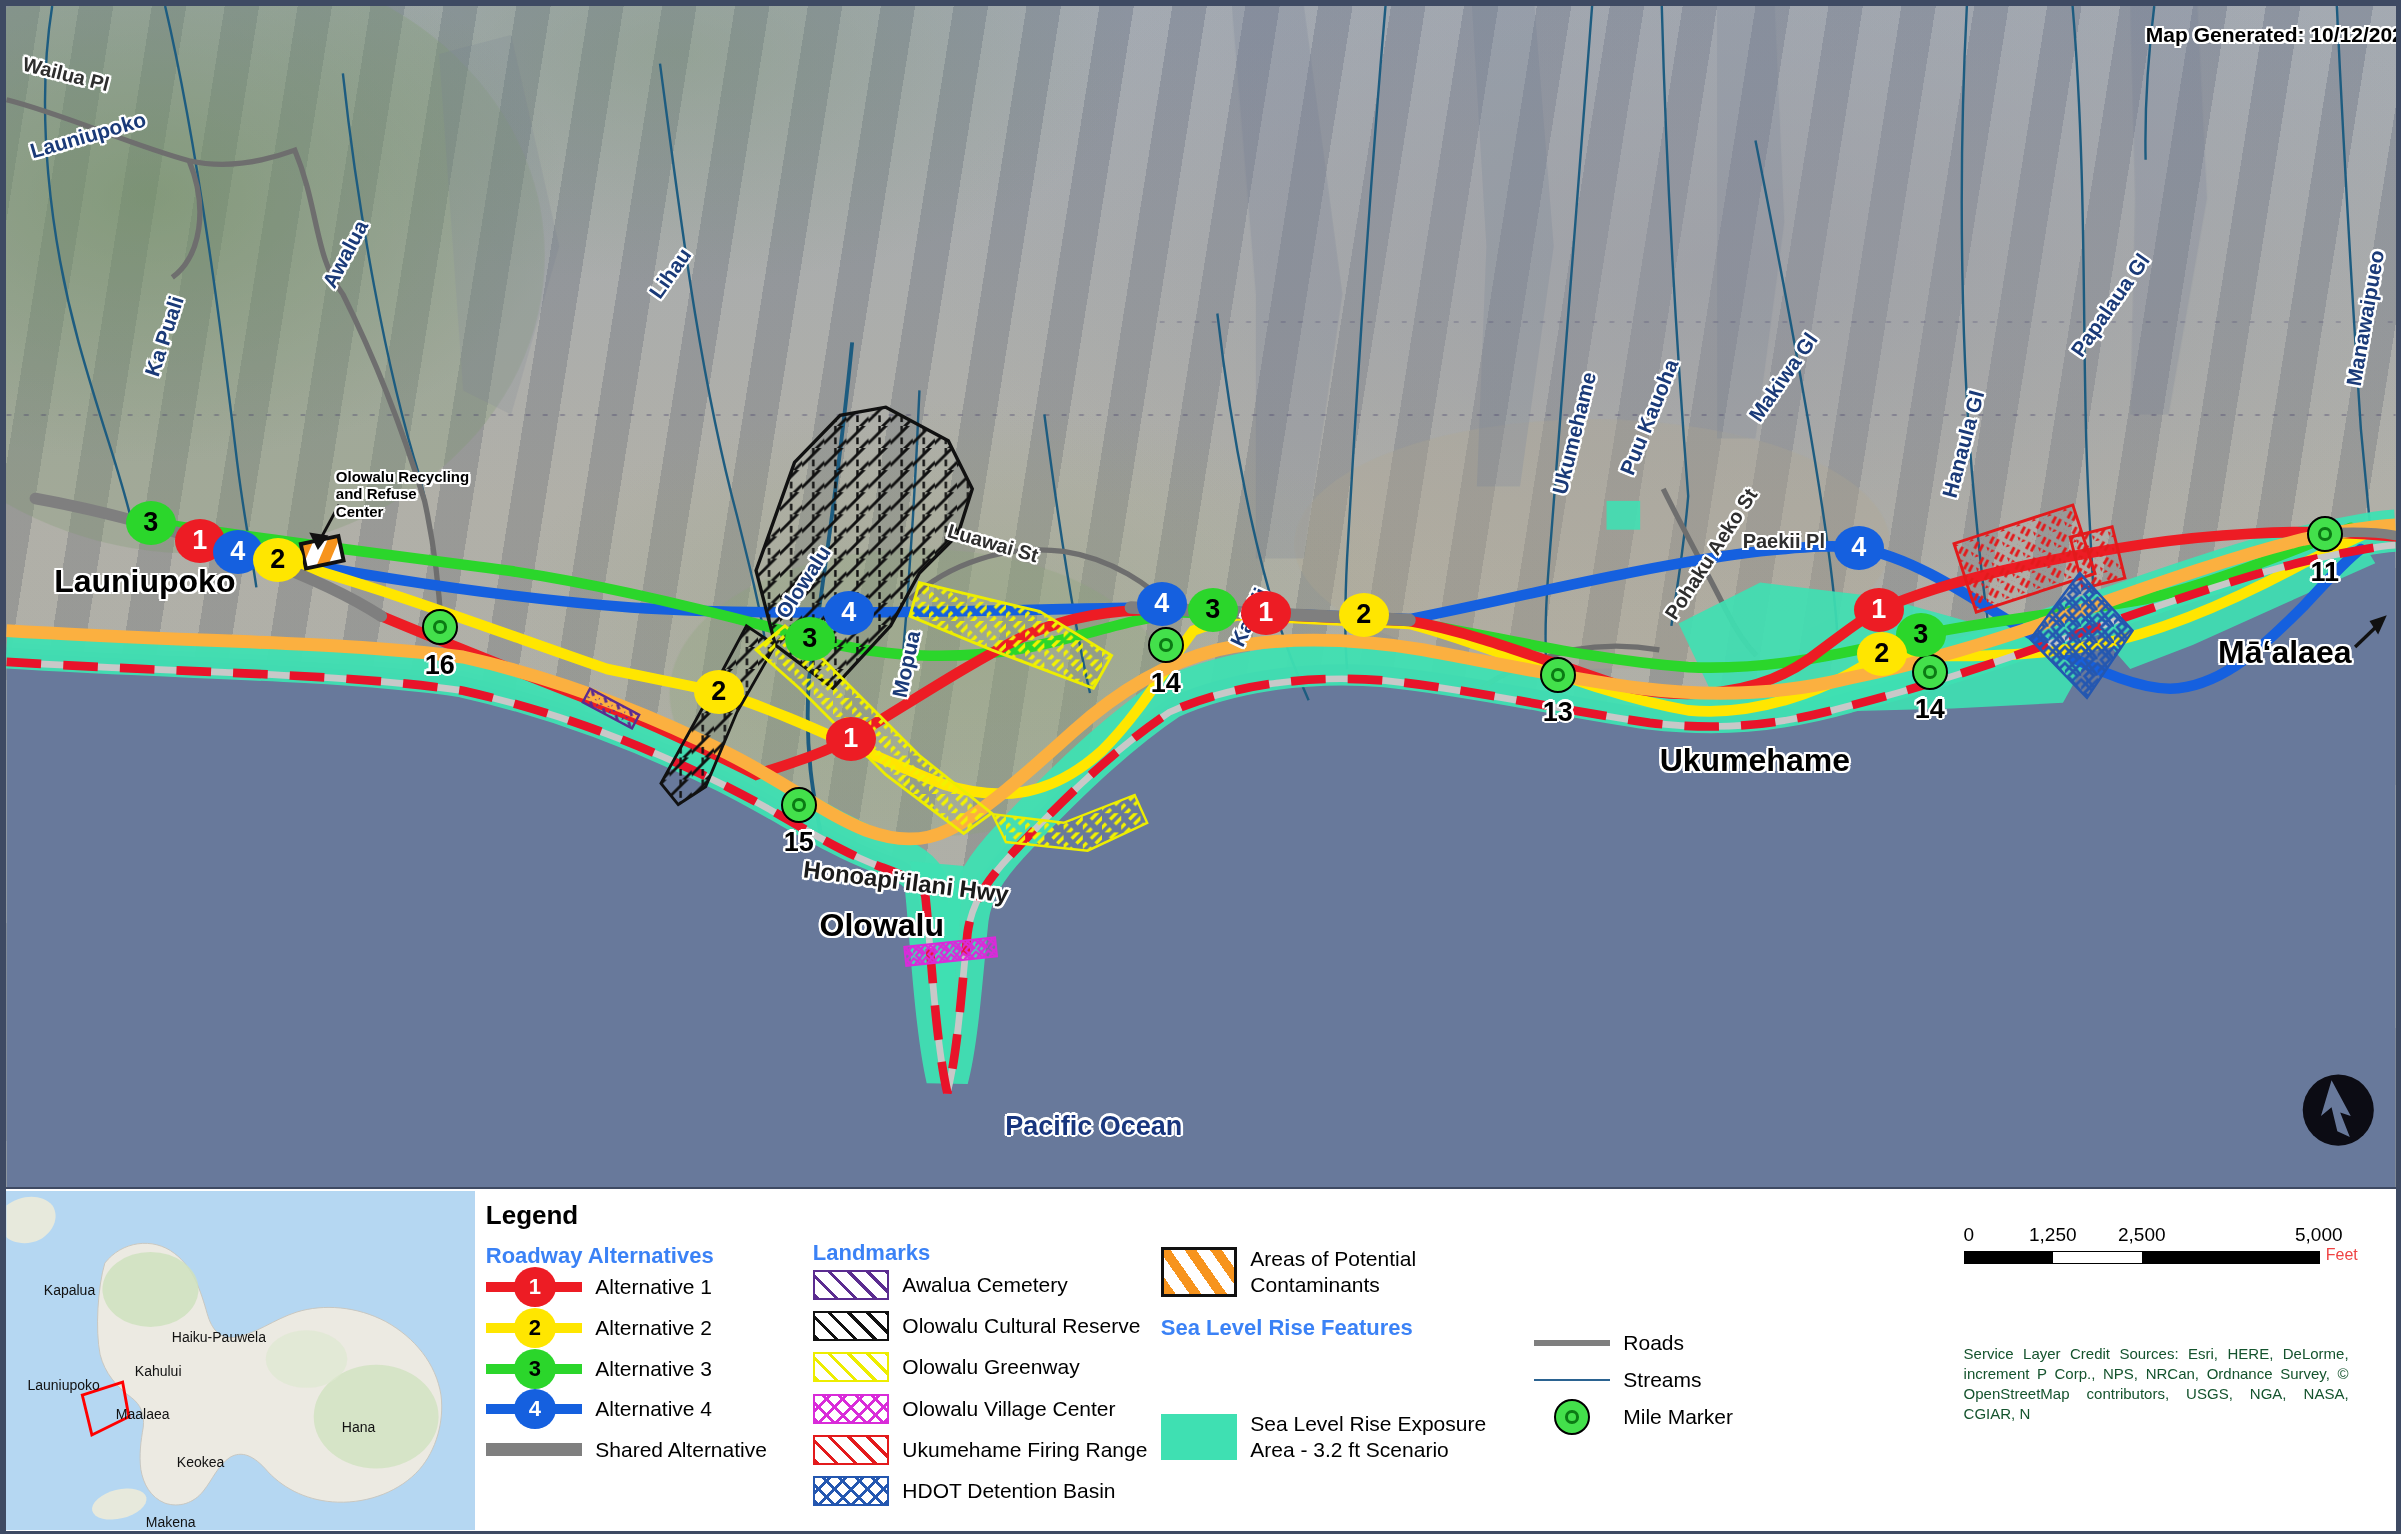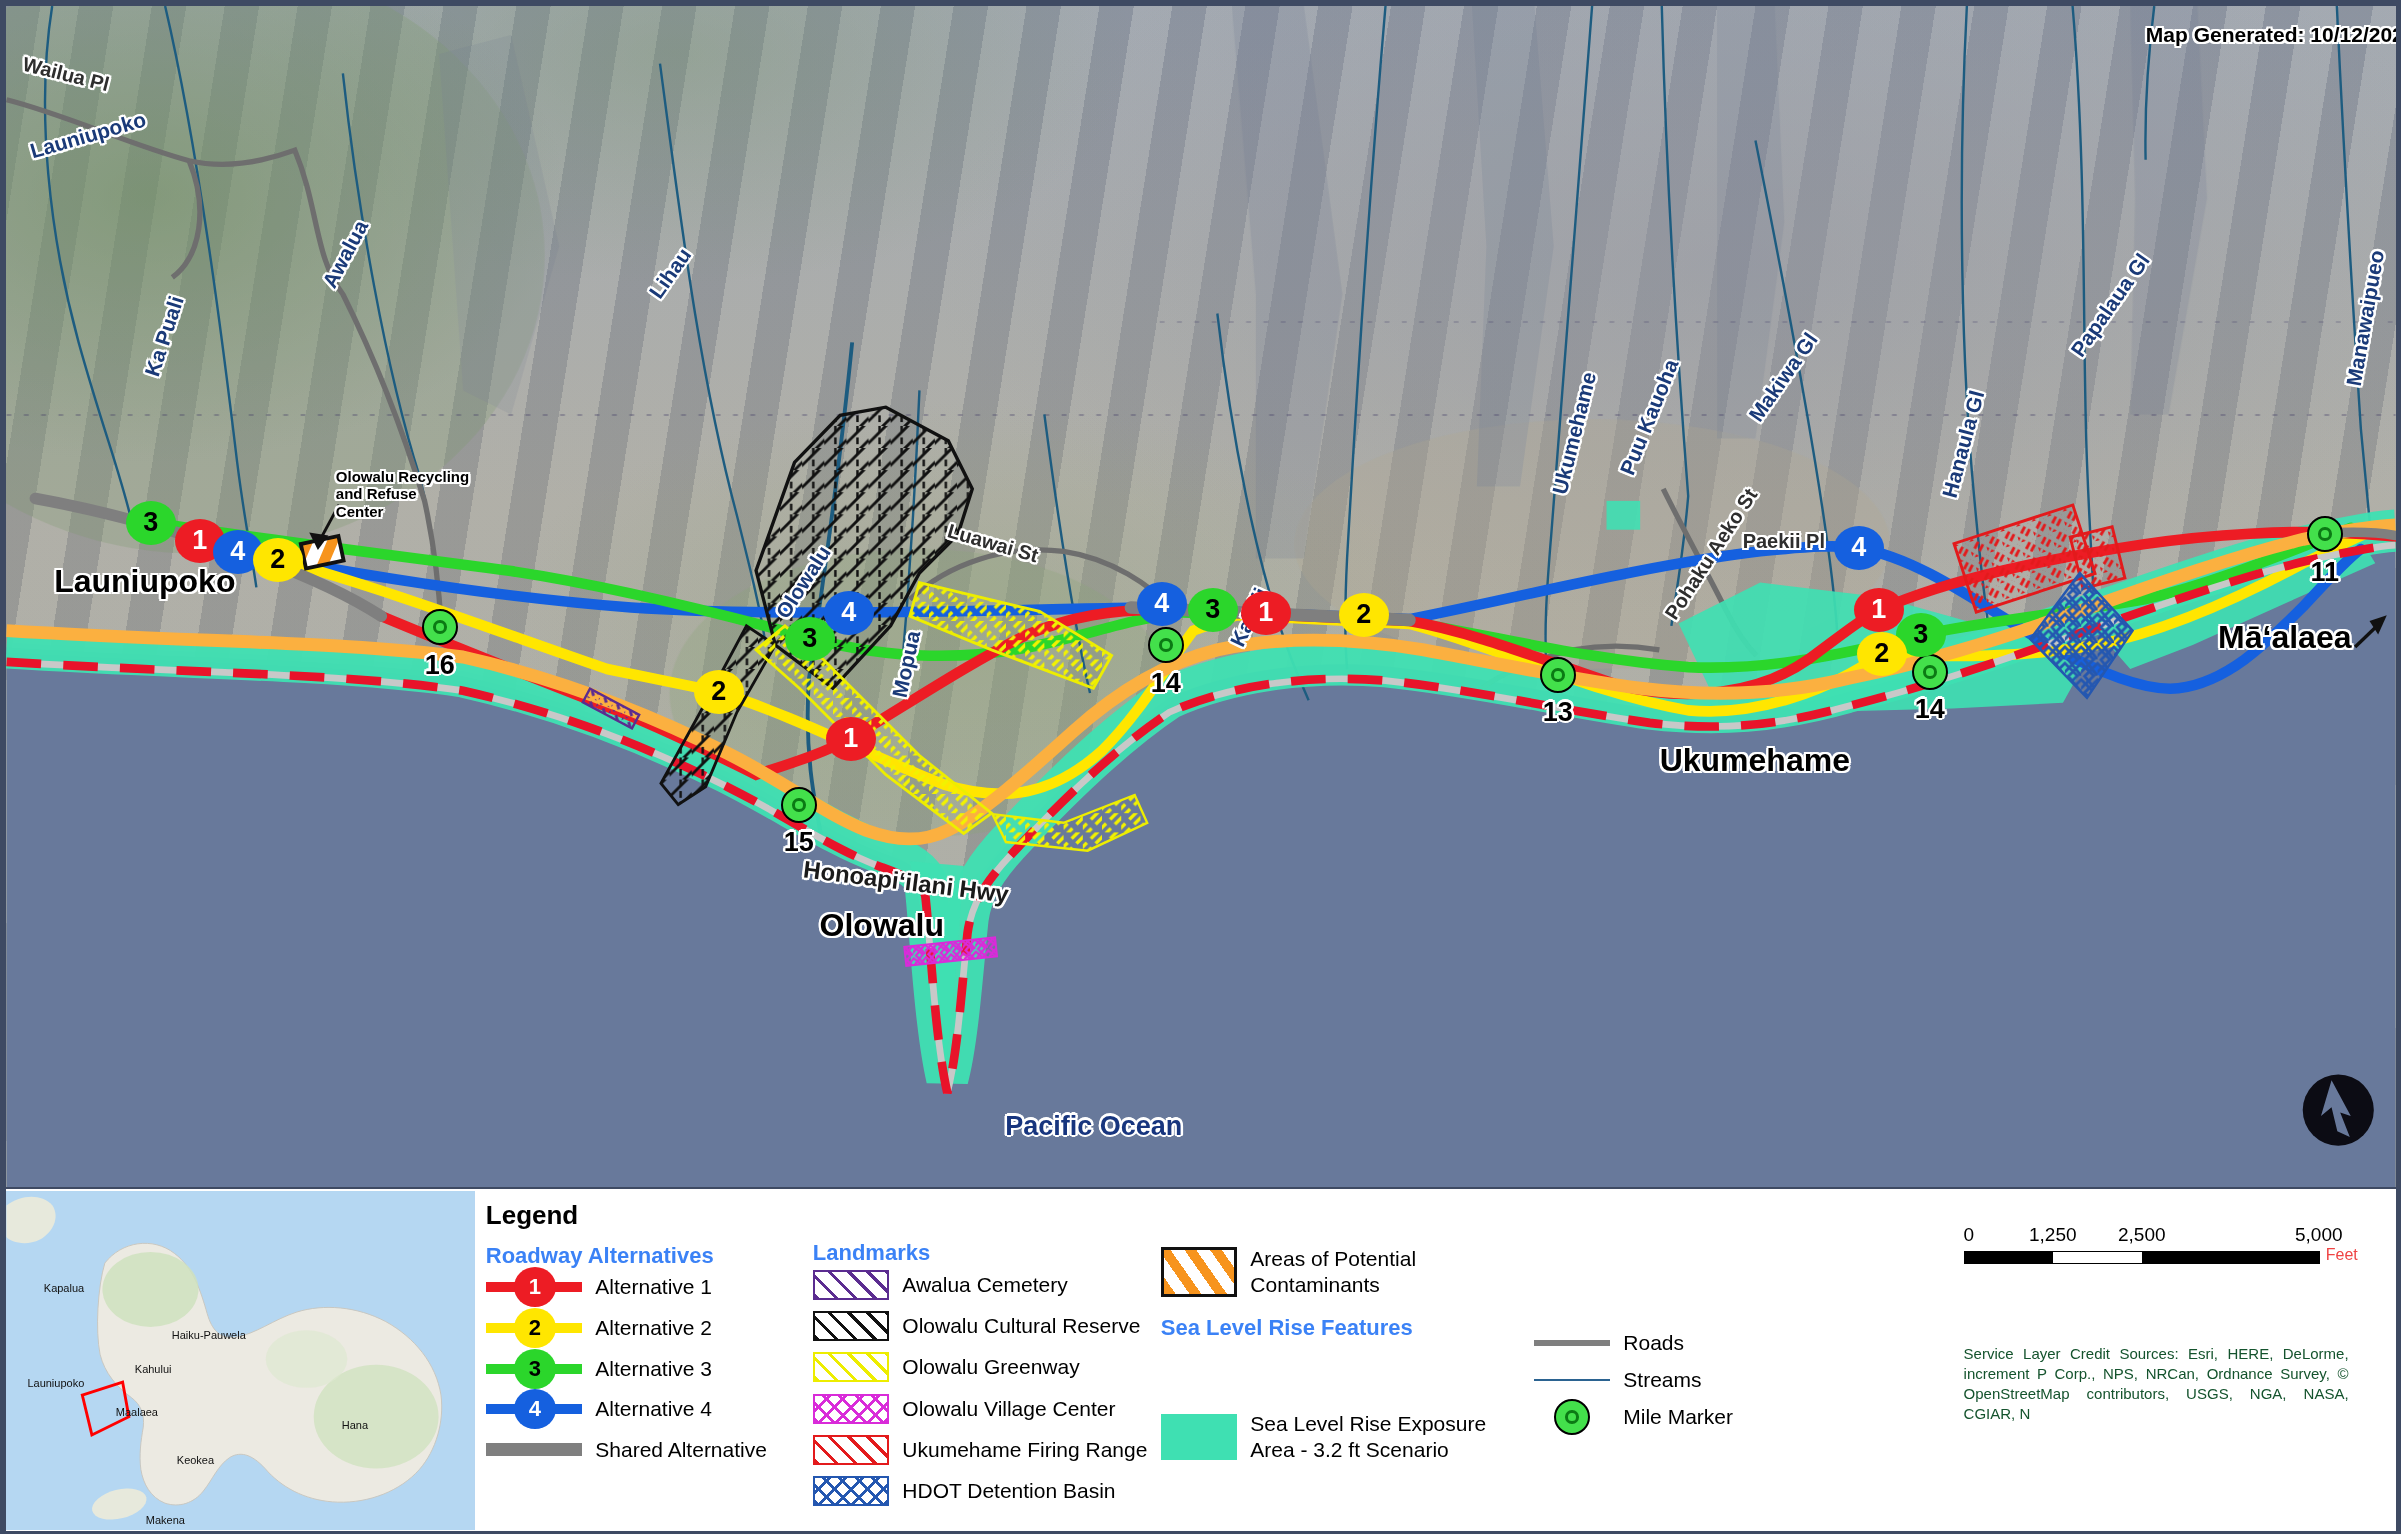--- a/index.html
+++ b/index.html
@@ -27,21 +27,21 @@
   .annotation{position:absolute;font-size:15px;font-weight:bold;color:#000;line-height:1.18;
     text-shadow:-1.9px -1.9px 0 #fff,1.9px -1.9px 0 #fff,-1.9px 1.9px 0 #fff,1.9px 1.9px 0 #fff,0 -2.4px 0 #fff,0 2.4px 0 #fff,-2.4px 0 0 #fff,2.4px 0 0 #fff;}
   .badge{position:absolute;width:50px;height:44px;border-radius:50%;transform:translate(-50%,-50%);
     display:flex;align-items:center;justify-content:center;font-size:27px;font-weight:bold;z-index:6;}
   .mm{position:absolute;width:32px;height:32px;border-radius:50%;background:#43E04B;border:2.9px solid #000;
     transform:translate(-50%,-50%);z-index:5;display:flex;align-items:center;justify-content:center;}
   .mm::after{content:"";width:7.7px;height:7.7px;border-radius:50%;border:3.4px solid #0B7A14;}
   
   #legendband{position:absolute;left:5.8px;top:1187px;width:2390px;height:342px;background:#fff;border-top:2.4px solid #3E4A63;}
   #inset{position:absolute;left:0;top:2.4px;width:469px;height:339px;background:#B5D7F2;overflow:hidden;}
-  .insetlabel{position:absolute;font-size:11px;color:#111;white-space:nowrap;}
+  .insetlabel{position:absolute;font-size:14px;color:#111;white-space:nowrap;}
   .lg-col{position:absolute;top:0;height:100%;}
   .lg-title{font-size:26px;font-weight:bold;color:#000;}
   .lg-header{font-size:22px;font-weight:bold;color:#3b82f6;}
   .lg-row{position:absolute;display:flex;align-items:center;}
   .lg-label{font-size:21px;color:#000;white-space:nowrap;}
   .lg-label2{font-size:21px;color:#000;line-height:1.25;}
   .altsym{position:relative;width:96px;height:41px;flex:0 0 96px;margin-right:13.5px;}
   .altsym .bar{position:absolute;left:0;top:16px;width:96px;height:9.6px;}
   .altsym .dot{position:absolute;left:28px;top:0.5px;width:42px;height:40px;border-radius:50%;
     display:flex;align-items:center;justify-content:center;font-size:22px;font-weight:bold;}
@@ -214,21 +214,21 @@
       <g transform="translate(4853,2298)">
         <circle r="74" fill="#0C0C14"></circle>
         <path d="M-14,-62 L26,12 L4,5 L24,56 L-2,44 L-14,-6 L-36,12 Z" fill="#68799B"></path>
       </g>
     </svg>
 
     <div id="labels-layer">
         <div class="maplabel place" style="left: 139px; top: 575px;">Launiupoko</div>
         <div class="maplabel place" style="left: 876px; top: 919px;">Olowalu</div>
         <div class="maplabel place" style="left: 1749px; top: 754px;">Ukumehame</div>
-        <div class="maplabel place" style="left: 2265px; top: 631px; padding-left: 28px;">Māʻalaea</div>
+        <div class="maplabel place" style="left: 2265px; top: 646px; padding-left: 28px;">Māʻalaea</div>
         <div class="maplabel ocean" style="left: 1088px; top: 1120px;">Pacific Ocean</div>
         <div class="maplabel road" style="left: 60px; top: 68px; transform: translate(-50%, -50%) rotate(14deg);">Wailua Pl</div>
         <div class="maplabel stream" style="left: 82px; top: 129px; transform: translate(-50%, -50%) rotate(-16deg);">Launiupoko</div>
         <div class="maplabel stream" style="left: 339px; top: 248px; transform: translate(-50%, -50%) rotate(-62deg);">Awalua</div>
         <div class="maplabel stream" style="left: 158px; top: 330px; transform: translate(-50%, -50%) rotate(-72deg);">Ka Puali</div>
         <div class="maplabel stream" style="left: 664px; top: 267px; transform: translate(-50%, -50%) rotate(-55deg);">Lihau</div>
         <div class="maplabel stream" style="left: 797px; top: 576px; transform: translate(-50%, -50%) rotate(-57deg);">Olowalu</div>
         <div class="maplabel stream" style="left: 900px; top: 658px; transform: translate(-50%, -50%) rotate(-78deg);">Mopua</div>
         <div class="maplabel road" style="left: 987px; top: 537px; transform: translate(-50%, -50%) rotate(16deg);">Luawai St</div>
         <div class="maplabel stream" style="left: 1243px; top: 611px; transform: translate(-50%, -50%) rotate(-65deg);">Kaililii</div>

